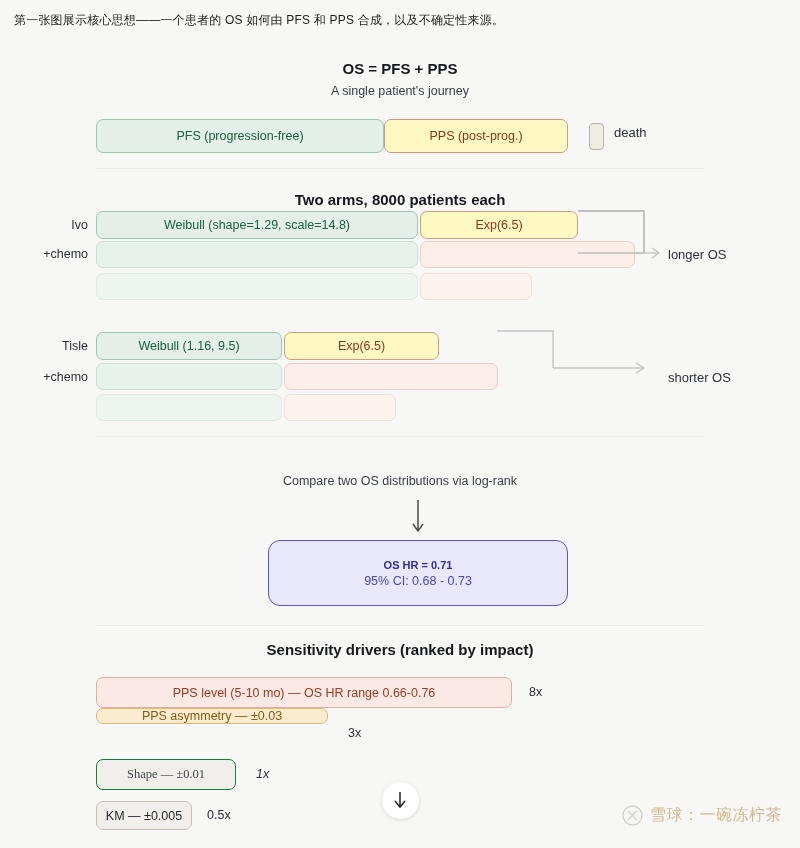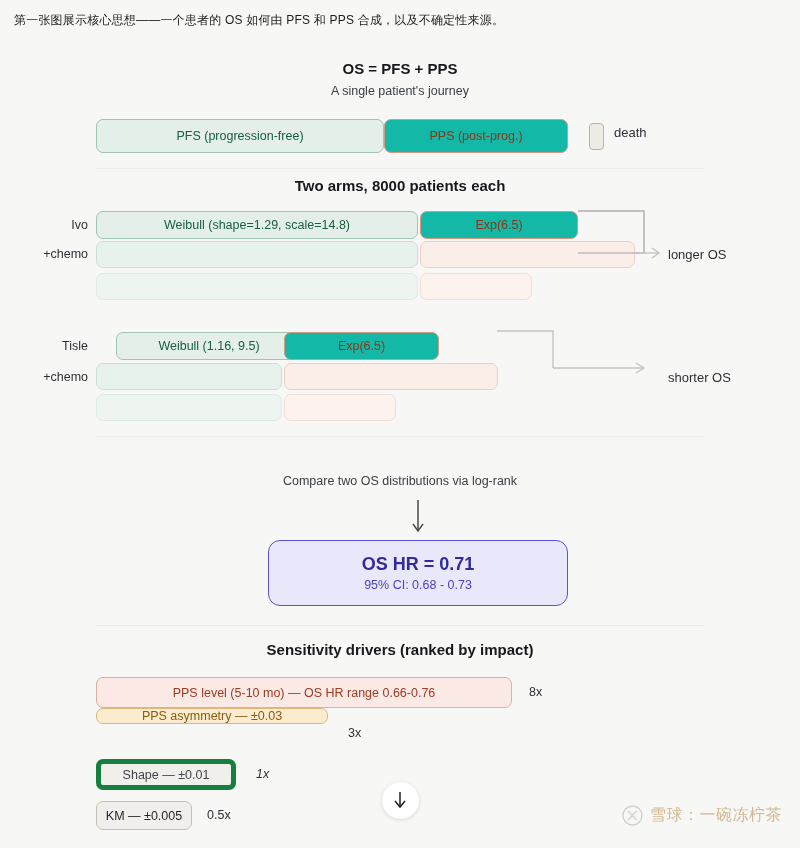--- a/index.html
+++ b/index.html
@@ -35,21 +35,21 @@
 
   
   .bar {
     position: absolute; display: flex; align-items: center;
     justify-content: center; border-radius: 7px;
     font-size: 12.5px; white-space: nowrap;
   }
   .bar-green  { background: #e3efe8; border: 1px solid #9ec5b0; color: #18603f; }
   .bar-green-f{ background: #e8f2ec; border: 1px solid #c9e0d4; }
   .bar-green-g{ background: #eef5f1; border: 1px solid #dcebe3; }
-  .bar-pink   { background: #14b8a6; border: 1px solid #d49a83; color: #8d3418; }
+  .bar-pink   { background: #fef9c3; border: 1px solid #d49a83; color: #8d3418; }
   .bar-pink-f { background: #fbeee9; border: 1px solid #eccfc3; }
   .bar-pink-g { background: #fcf3ef; border: 1px solid #f2ded5; }
 
   .row-label {
     position: absolute; text-align: right;
     font-size: 12.5px; color: #2c3036;
   }
   .side-note {
     position: absolute; font-size: 13px; color: #2c3036;
   }
@@ -66,32 +66,32 @@
 
   
   .hr-box {
     position: absolute; left: 268px; top: 540px;
     width: 300px; height: 66px;
     background: #e9e8fb; border: 1.6px solid #5b52d6;
     border-radius: 12px;
     display: flex; flex-direction: column;
     align-items: center; justify-content: center; gap: 3px;
   }
-  .hr-main { font-size: 18px; font-weight: bold; color: #312b9c; }
+  .hr-main { font-size: 11px; font-weight: bold; color: #312b9c; }
   .hr-sub  { font-size: 12.5px; color: #4a43c4; }
 
   
   .sens-bar {
     position: absolute; display: flex; align-items: center;
     justify-content: center; border-radius: 7px;
     font-size: 12.5px; white-space: nowrap;
   }
   .sens-1 { background: #fae9e4; border: 1px solid #ddb0a1; color: #a03b22; }
   .sens-2 { background: #fbeccf; border: 1px solid #ddb978; color: #8a5a11; }
-  .sens-3 { background: #f1efeb; border: 5px solid #15803d; color: #42464b; }
+  .sens-3 { background: #f1efeb; border: 1px solid #15803d; color: #42464b; font-family: Liberation Serif, serif; }
   .sens-4 { background: #f1efeb; border: 1px solid #c5bfb4; color: #1f2328; }
   .sens-mult { position: absolute; font-size: 12.5px; color: #2c3036; }
 
   
   .scroll-btn {
     position: absolute; left: 400px; top: 800px;
     width: 37px; height: 37px; margin-left: -18.5px; margin-top: -18.5px;
     border-radius: 50%; background: #ffffff;
     box-shadow: 0 1px 4px rgba(0,0,0,.13);
     display: flex; align-items: center; justify-content: center;
@@ -119,21 +119,21 @@
     <span>PFS (progression-free)</span>
   </div>
   <div class="bar bar-pink" style="left:384px;top:119px;width:184px;height:34px;">
     <span>PPS (post-prog.)</span>
   </div>
   <div class="death-chip" style="left:589px;top:123px;"></div>
   <div class="death-label" style="left:614px;top:125px;">death</div>
 
   <div class="divider" style="top:168px;"></div>
 
-  <div class="sec-title" style="left:0;top:177px;">Two arms, 8000 patients each</div>
+  <div class="sec-title" style="left:0;top:191px;">Two arms, 8000 patients each</div>
 
   <div class="row-label" style="left:24px;top:218px;width:64px;">Ivo</div>
   <div class="bar bar-green" style="left:96px;top:211px;width:322px;height:28px;">
     <span>Weibull (shape=1.29, scale=14.8)</span>
   </div>
   <div class="bar bar-pink" style="left:420px;top:211px;width:158px;height:28px;">
     <span>Exp(6.5)</span>
   </div>
 
   <div class="row-label" style="left:24px;top:247px;width:64px;">+chemo</div>
@@ -145,21 +145,21 @@
 
   <svg class="conn" style="left:576px;top:205px;" width="90" height="60">
     <path d="M2 6 H68 V48 H2" fill="none" stroke="#bdbdbd" stroke-width="1.4" transform="translate(0,0)"></path>
     <path d="M2 6 H68 V48" fill="none" stroke="#bdbdbd" stroke-width="1.4"></path>
     <path d="M56 48 H82" fill="none" stroke="#c4c4c4" stroke-width="1.4"></path>
     <path d="M76 43 L83 48 L76 53" fill="none" stroke="#c4c4c4" stroke-width="1.4"></path>
   </svg>
   <div class="side-note" style="left:668px;top:247px;">longer OS</div>
 
   <div class="row-label" style="left:24px;top:339px;width:64px;">Tisle</div>
-  <div class="bar bar-green" style="left:96px;top:332px;width:186px;height:28px;margin-left:20px;">
+  <div class="bar bar-green" style="left:96px;top:332px;width:186px;height:28px;">
     <span>Weibull (1.16, 9.5)</span>
   </div>
   <div class="bar bar-pink" style="left:284px;top:332px;width:155px;height:28px;">
     <span>Exp(6.5)</span>
   </div>
 
   <div class="row-label" style="left:24px;top:370px;width:64px;">+chemo</div>
   <div class="bar bar-green-f" style="left:96px;top:363px;width:186px;height:27px;"></div>
   <div class="bar bar-pink-f" style="left:284px;top:363px;width:214px;height:27px;"></div>
 

